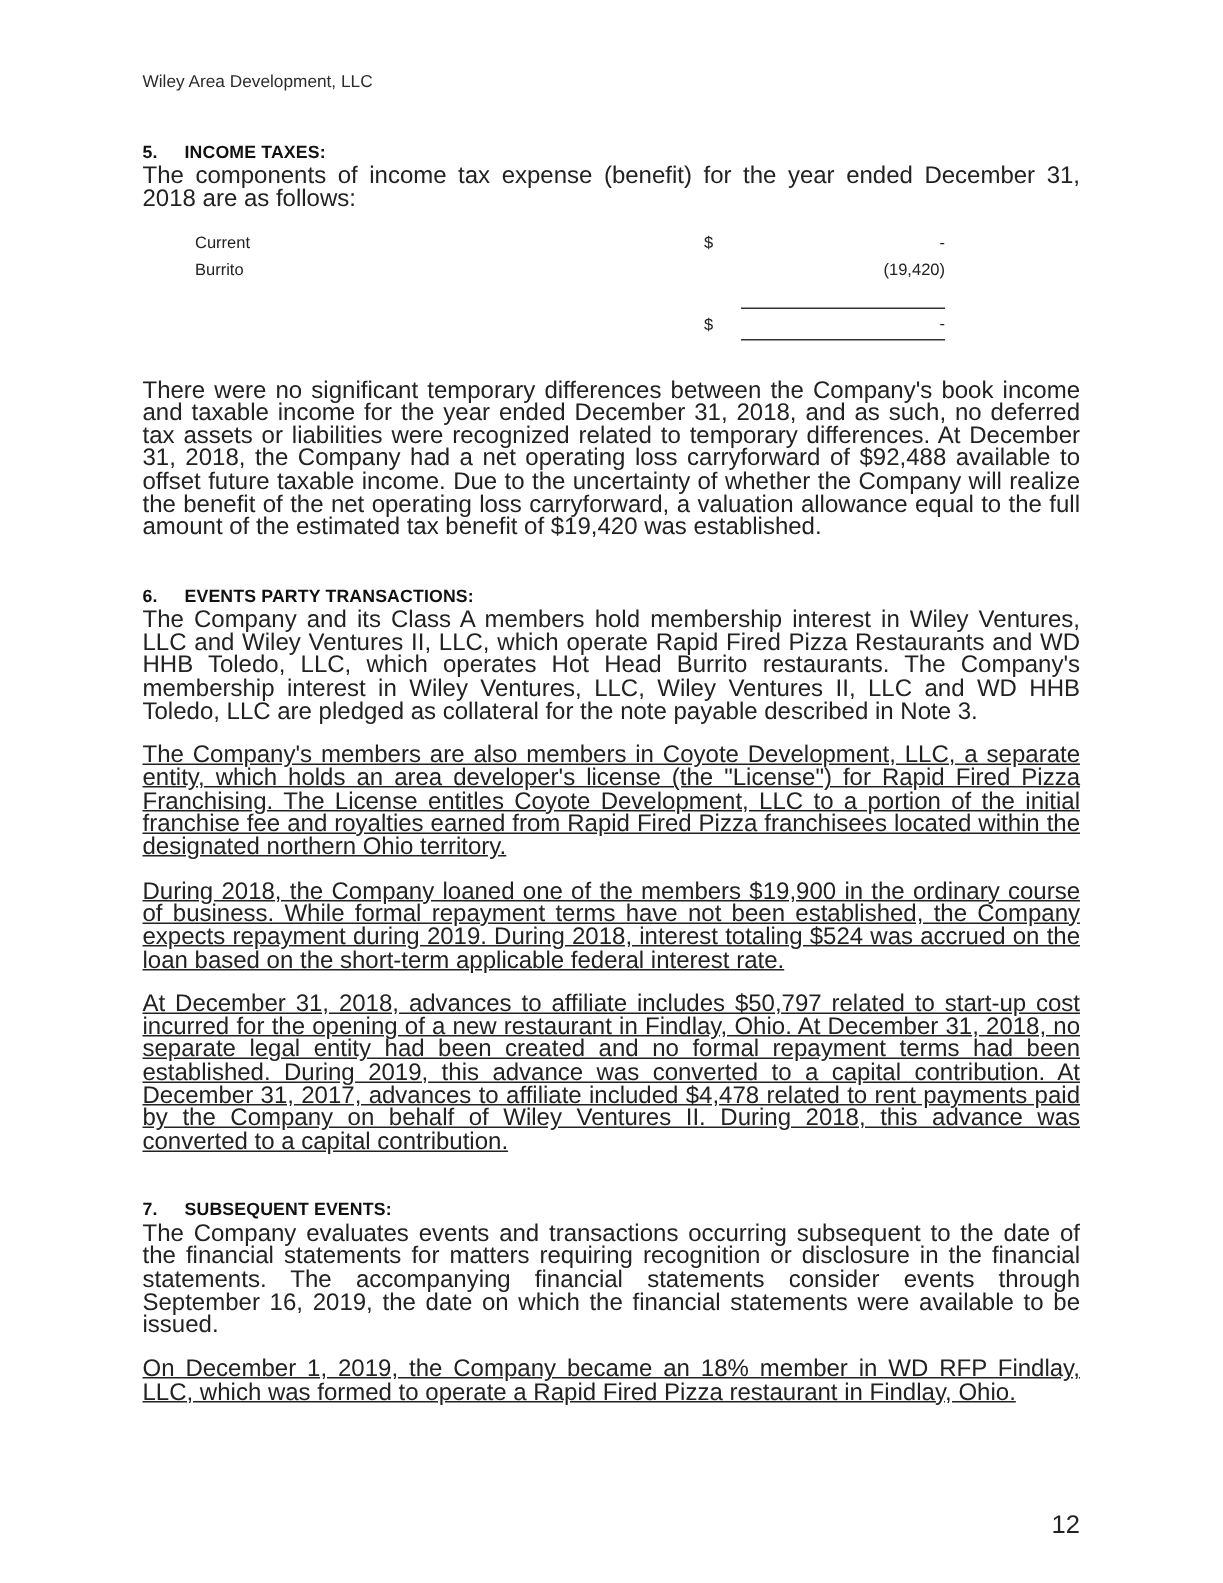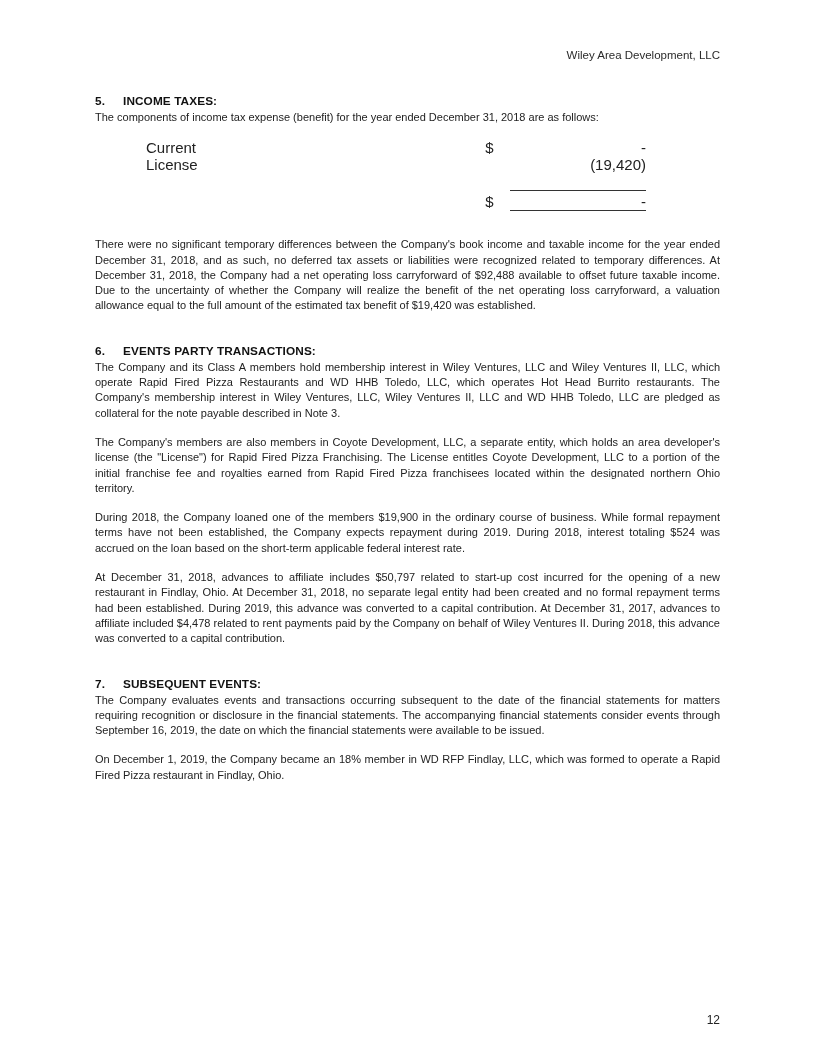--- a/index.html
+++ b/index.html
@@ -24,21 +24,20 @@
     background: #fff;
   }
   .content {
     position: absolute;
     left: 95px;
     top: 0;
     width: 625px;
   }
   .header-block {
     margin-top: 48px;
-    text-align: right;
     font-size: 11.5px;
     line-height: 15.5px;
     color: #2b2b2b;
   }
   .header-block div {
     white-space: nowrap;
   }
   .section {
     margin-top: 0;
   }
@@ -50,37 +49,38 @@
     display: flex;
   }
   .section-num {
     width: 28px;
     flex: 0 0 28px;
   }
   .section-title {
     flex: 1 1 auto;
   }
   p.body {
-    font-size: 11px;
+    font-size: 16px;
     line-height: 15.3px;
     text-align: justify;
     margin: 2px 0 0 0;
     color: #222;
   }
   p.body.spaced {
     margin-top: 14px;
+    text-decoration: underline;
   }
   .gap-lg { height: 30px; }
 
   
   .tax-table {
     margin-top: 14px;
-    margin-left: 51px;
+    margin-left: 35px;
     width: 500px;
-    font-size: 15px;
+    font-size: 11px;
     line-height: 17.5px;
     color: #222;
     border-collapse: collapse;
   }
   .tax-table td {
     padding: 0;
     vertical-align: bottom;
     white-space: nowrap;
   }
   .tt-label { width: 300px; }
@@ -98,21 +98,21 @@
   .tt-total-row .tt-val-inner {
     display: block;
     border-top: 1px solid #333;
     padding-top: 2px;
   }
 
   .footer-page {
     position: absolute;
     right: 95px;
     bottom: 28px;
-    font-size: 12px;
+    font-size: 17px;
     color: #222;
   }
 </style>
 </head>
 <body>
 
 <div class="page">
   <div class="content">
 
     <div class="header-block">
@@ -129,21 +129,21 @@
       <p class="body">The components of income tax expense (benefit) for the year ended December 31, 2018 are as follows:</p>
 
       <table class="tax-table">
         <tbody>
           <tr>
             <td class="tt-label">Current</td>
             <td class="tt-sym">$</td>
             <td class="tt-val">-</td>
           </tr>
           <tr>
-            <td class="tt-label">License</td>
+            <td class="tt-label">Burrito</td>
             <td class="tt-sym"></td>
             <td class="tt-val">(19,420)</td>
           </tr>
           <tr class="tt-total-row">
             <td class="tt-label"></td>
             <td class="tt-sym">$</td>
             <td class="tt-val">
               <span class="tt-val-inner">-</span>
             </td>
           </tr>

